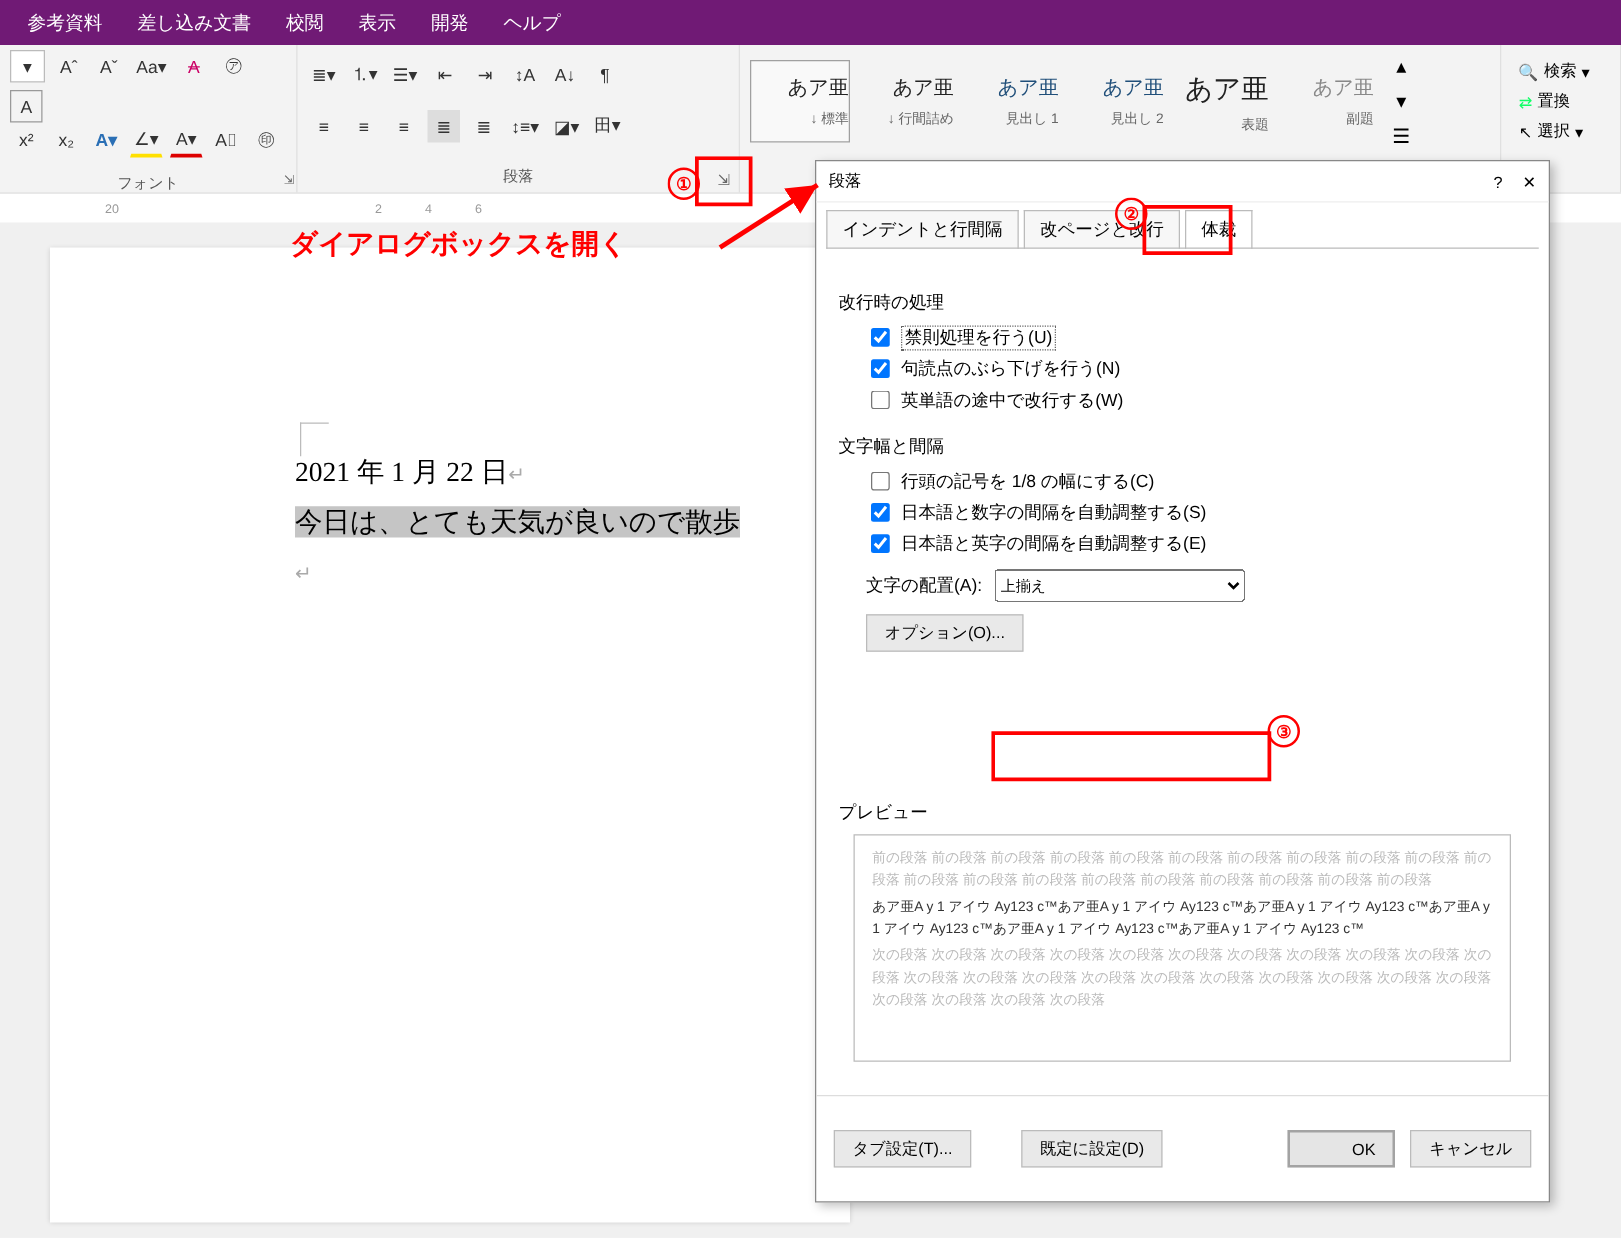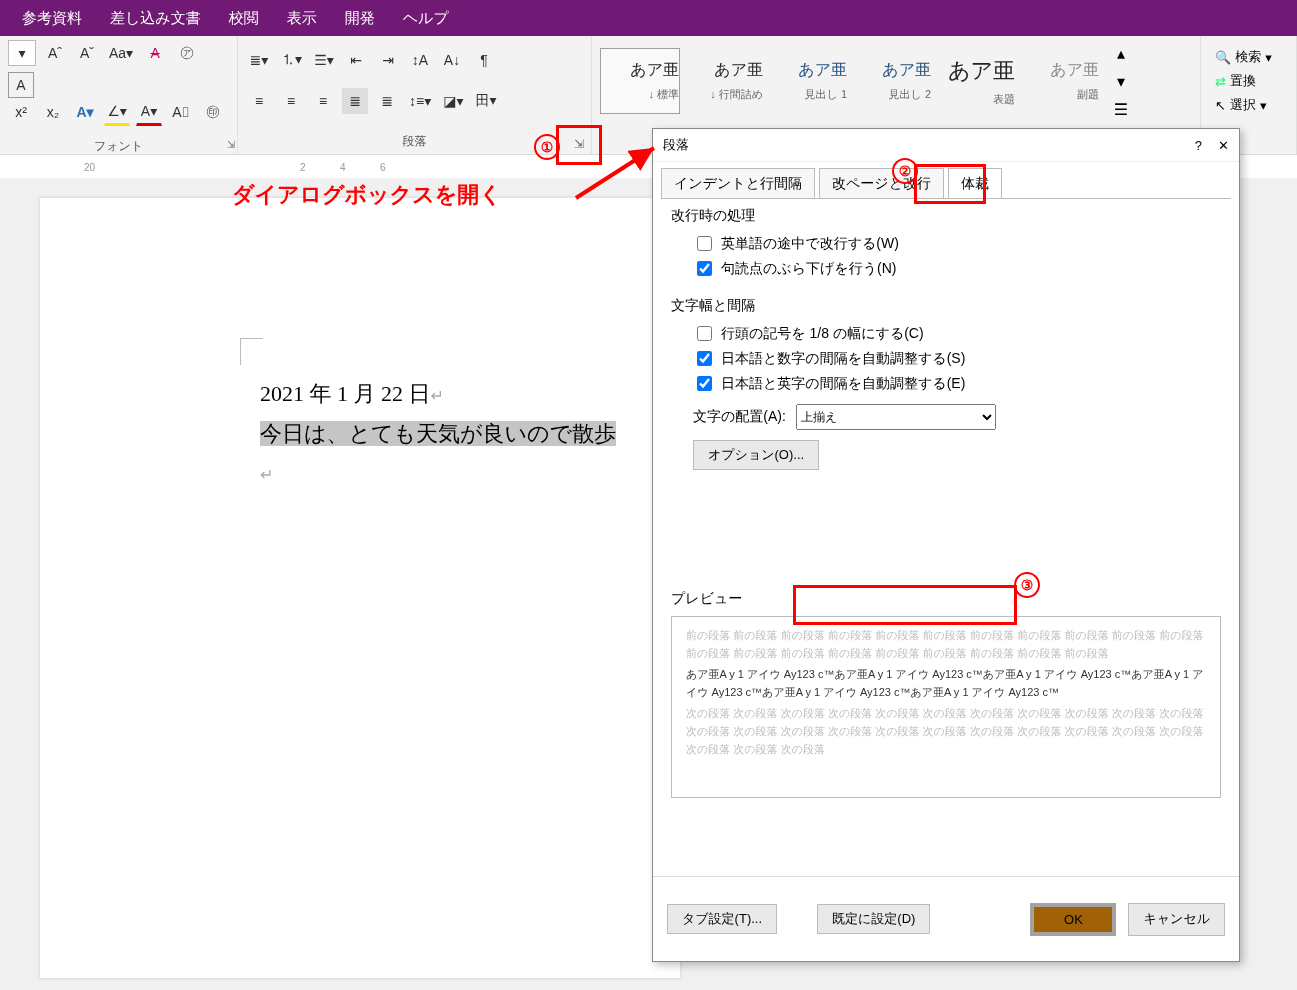--- a/index.html
+++ b/index.html
@@ -15,39 +15,39 @@
 .style-box.sel{border:1px solid #a0a0a0;background:#f9f9f9;}
 .style-sample{font-size:16px;color:#222;}
 .style-name{font-size:11px;margin-top:6px;color:#666;}
 .editing{display:flex;flex-direction:column;gap:6px;padding:8px 6px;font-size:13px;}
 .editing .er{display:flex;align-items:center;gap:4px;}
 .launcher{position:absolute;bottom:2px;right:4px;font-size:10px;color:#666;border:1px solid transparent;padding:0 2px;}
 .ruler{background:#fff;height:24px;border-bottom:1px solid #e5e5e5;font-size:10px;color:#999;position:relative;display:flex;align-items:center;padding-left:90px;}
 .doc-area{background:#f0f0f0;position:absolute;top:178px;left:0;right:0;bottom:0;}
 .page{background:#fff;position:absolute;left:40px;top:20px;width:640px;height:780px;box-shadow:0 0 4px rgba(0,0,0,0.15);}
 .page-margin{position:absolute;left:200px;top:140px;width:22px;height:26px;border-left:1px solid #bbb;border-top:1px solid #bbb;}
-.doc-text{position:absolute;left:260px;top:180px;font-family:"Yu Mincho","MS Mincho",serif;font-size:22px;color:#000;line-height:1.8;margin-top:16px;}
+.doc-text{position:absolute;left:236px;top:180px;font-family:"Yu Mincho","MS Mincho",serif;font-size:22px;color:#000;line-height:1.8;}
 .doc-text .hl{background:#c5c5c5;}
 .para-mark{color:#aaa;font-size:16px;font-family:sans-serif;}
 
 .dialog{position:absolute;left:652px;top:128px;width:586px;height:832px;background:#fff;border:1px solid #888;box-shadow:3px 3px 8px rgba(0,0,0,0.25);display:flex;flex-direction:column;}
 .dialog-title{height:32px;display:flex;align-items:center;justify-content:space-between;padding:0 10px;font-size:13px;border-bottom:1px solid #eee;}
 .dialog-title .right{display:flex;gap:16px;}
 .dlg-tabs{display:flex;padding:6px 8px 0 8px;gap:4px;}
 .dlg-tab{border:1px solid #bbb;border-bottom:none;padding:6px 12px;font-size:14px;background:#f7f7f7;}
 .dlg-tab.sel{background:#fff;}
-.dlg-body{flex:1;border-top:1px solid #bbb;margin:-1px 8px 8px 8px;padding:2px 10px;font-size:14px;overflow:auto;}
+.dlg-body{flex:1;border-top:1px solid #bbb;margin:-1px 8px 8px 8px;padding:28px 10px;font-size:14px;overflow:auto;}
 .section-title{font-size:14px;margin:6px 0 8px 0;}
 .chkrow{display:flex;align-items:center;gap:6px;margin:4px 0 4px 22px;font-size:14px;}
 .chkrow input{width:15px;height:15px;}
 .selrow{display:flex;align-items:center;gap:10px;margin:10px 0 10px 22px;}
 .selrow select{width:200px;height:26px;font-size:12px;}
 .btn{background:#e9e9e9;border:1px solid #bbb;padding:5px 14px;font-size:13px;}
-.btn.primary{background:#a16207;border:4px solid #a3a3a3;}
-.preview-box{border:1px solid #bbb;margin:4px 0;padding:10px 14px;font-size:11px;color:#888;line-height:1.6;height:160px;overflow:hidden;}
+.btn.primary{background:#e5e5e5;border:2px solid #a3a3a3;text-align:right;}
+.preview-box{border:1px solid #bbb;margin:4px 12px;padding:10px 14px;font-size:11px;color:#888;line-height:1.6;height:160px;overflow:hidden;}
 .dlg-footer{height:52px;border-top:1px solid #ddd;display:flex;align-items:center;justify-content:space-between;padding:16px 14px;}
 .dlg-footer .r{display:flex;gap:12px;}
 .dlg-footer .btn{min-width:86px;}
 
 .anno-text{position:absolute;color:#ff0000;font-weight:bold;font-size:22px;z-index:50;font-family:"Meiryo",sans-serif;}
 .anno-circle{position:absolute;width:22px;height:22px;border:2px solid #ff0000;border-radius:50%;color:#ff0000;display:flex;align-items:center;justify-content:center;font-size:14px;font-weight:bold;z-index:60;background:transparent;}
 .anno-rect{position:absolute;border:3px solid #ff0000;z-index:55;pointer-events:none;}
 .arrow-svg{position:absolute;z-index:52;pointer-events:none;}
 </style>
 </head>
@@ -187,26 +187,30 @@
     </span>
   </div>
   <div class="dlg-tabs">
     <div class="dlg-tab">インデントと行間隔</div>
     <div class="dlg-tab">改ページと改行</div>
     <div class="dlg-tab sel">体裁</div>
   </div>
   <div class="dlg-body">
     <div class="section-title">改行時の処理</div>
     <label class="chkrow">
+        <input type="checkbox" checked="" style="">
+        <span style="border:1px dotted #666;padding:0 2px">禁則処理を行う(U)</span>
+      </label>
+    <label class="chkrow">
+        <input type="checkbox" checked="" style="">
+        <span>句読点のぶら下げを行う(N)</span>
+      </label>
+    <label class="chkrow">
         <input type="checkbox" style="">
         <span>英単語の途中で改行する(W)</span>
-      </label>
-    <label class="chkrow">
-        <input type="checkbox" checked="" style="">
-        <span>句読点のぶら下げを行う(N)</span>
       </label>
 
     <div class="section-title" style="margin-top:18px">文字幅と間隔</div>
     <label class="chkrow">
         <input type="checkbox" style="">
         <span>行頭の記号を 1/8 の幅にする(C)</span>
       </label>
     <label class="chkrow">
         <input type="checkbox" checked="" style="">
         <span>日本語と数字の間隔を自動調整する(S)</span>

